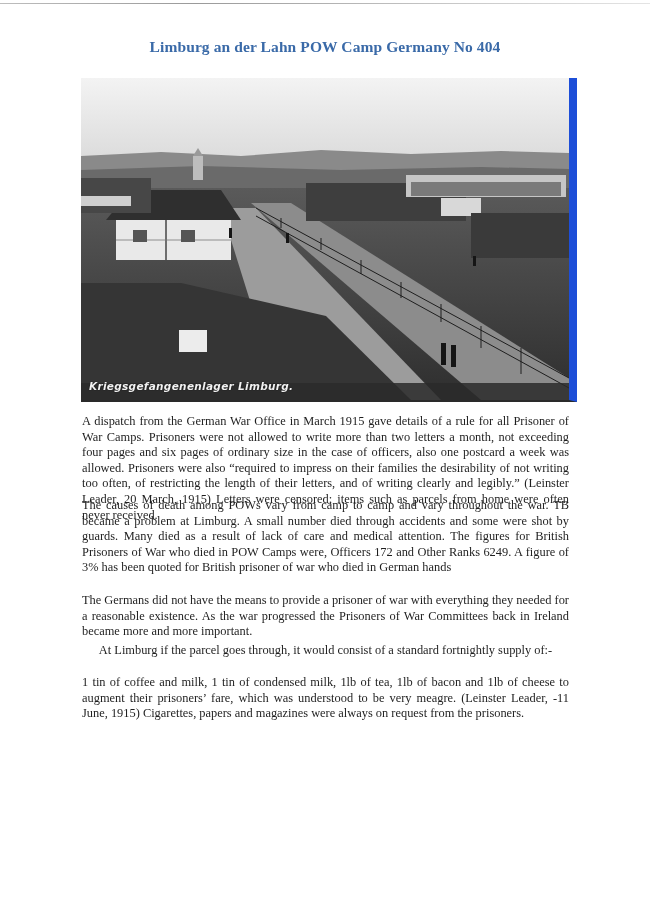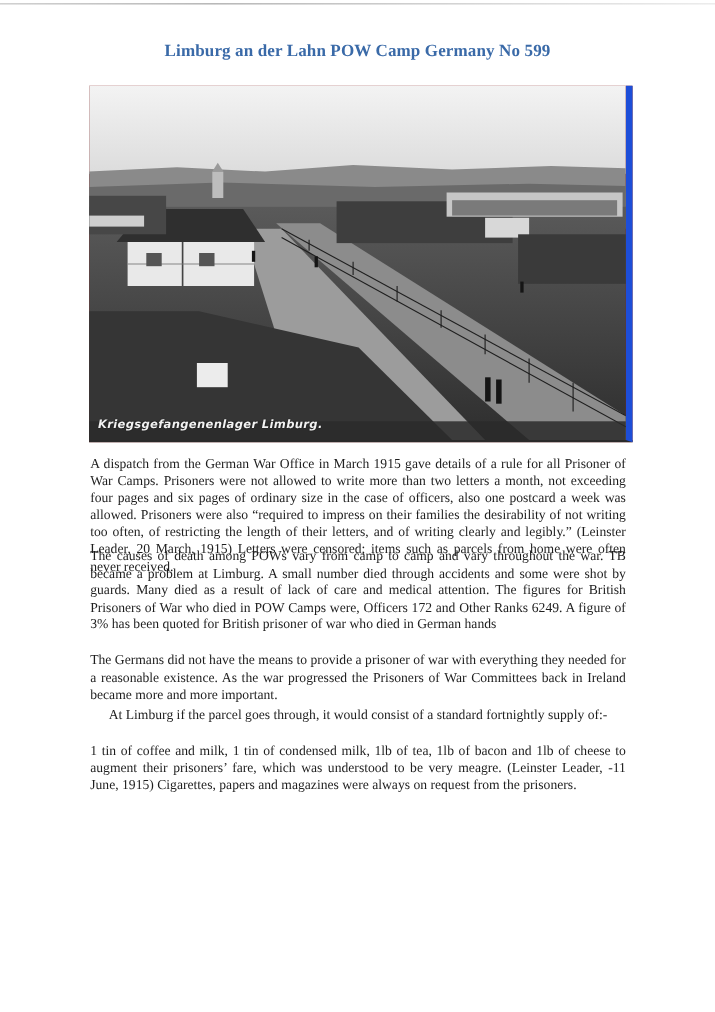--- a/index.html
+++ b/index.html
@@ -33,23 +33,23 @@
       font-weight: bold;
       color: #3a6aa8;
       letter-spacing: 0.1px;
     }
     .photo {
       position: absolute;
       left: 81px;
       top: 78px;
       width: 488px;
       height: 322px;
-      background: #7f1d1d;
+      background: #a21caf;
       overflow: hidden;
-      border-right: 6px solid #1d4ed8;
+      border-right: 8px solid #1d4ed8;
       border-bottom: 2px solid #2a2a2a;
     }
     .photo svg { display: block; }
     .photo-caption {
       position: absolute;
       left: 8px;
       bottom: 8px;
       font-family: "DejaVu Sans", sans-serif;
       font-style: italic;
       font-weight: bold;
@@ -72,21 +72,21 @@
     .p3 { top: 593px; }
     .p4 { top: 643px; text-align: center; }
     .p5 { top: 675px; }
     p { margin: 0; }
   </style>
 </head>
 <body>
 
 <div class="scan-edge"></div>
 
-<h1 class="title" style="margin: 0px; color: rgb(58, 106, 168);">Limburg an der Lahn POW Camp Germany No 599</h1>
+<h1 class="title" style="margin: 0px; color: rgb(58, 106, 168);">Limburg an der Lahn POW Camp Germany No 404</h1>
 
 <div class="photo" title="Black and white postcard photograph of the Limburg prisoner of war camp: barracks, fenced paths, a half-timbered building and a church tower in the distance">
   <svg width="488" height="322" viewBox="0 0 488 322">
     <defs>
       <linearGradient id="sky" x1="0" y1="0" x2="0" y2="1">
         <stop offset="0" stop-color="#f3f3f3"></stop>
         <stop offset="1" stop-color="#dcdcdc"></stop>
       </linearGradient>
       <linearGradient id="ground" x1="0" y1="0" x2="0" y2="1">
         <stop offset="0" stop-color="#5a5a5a"></stop>

